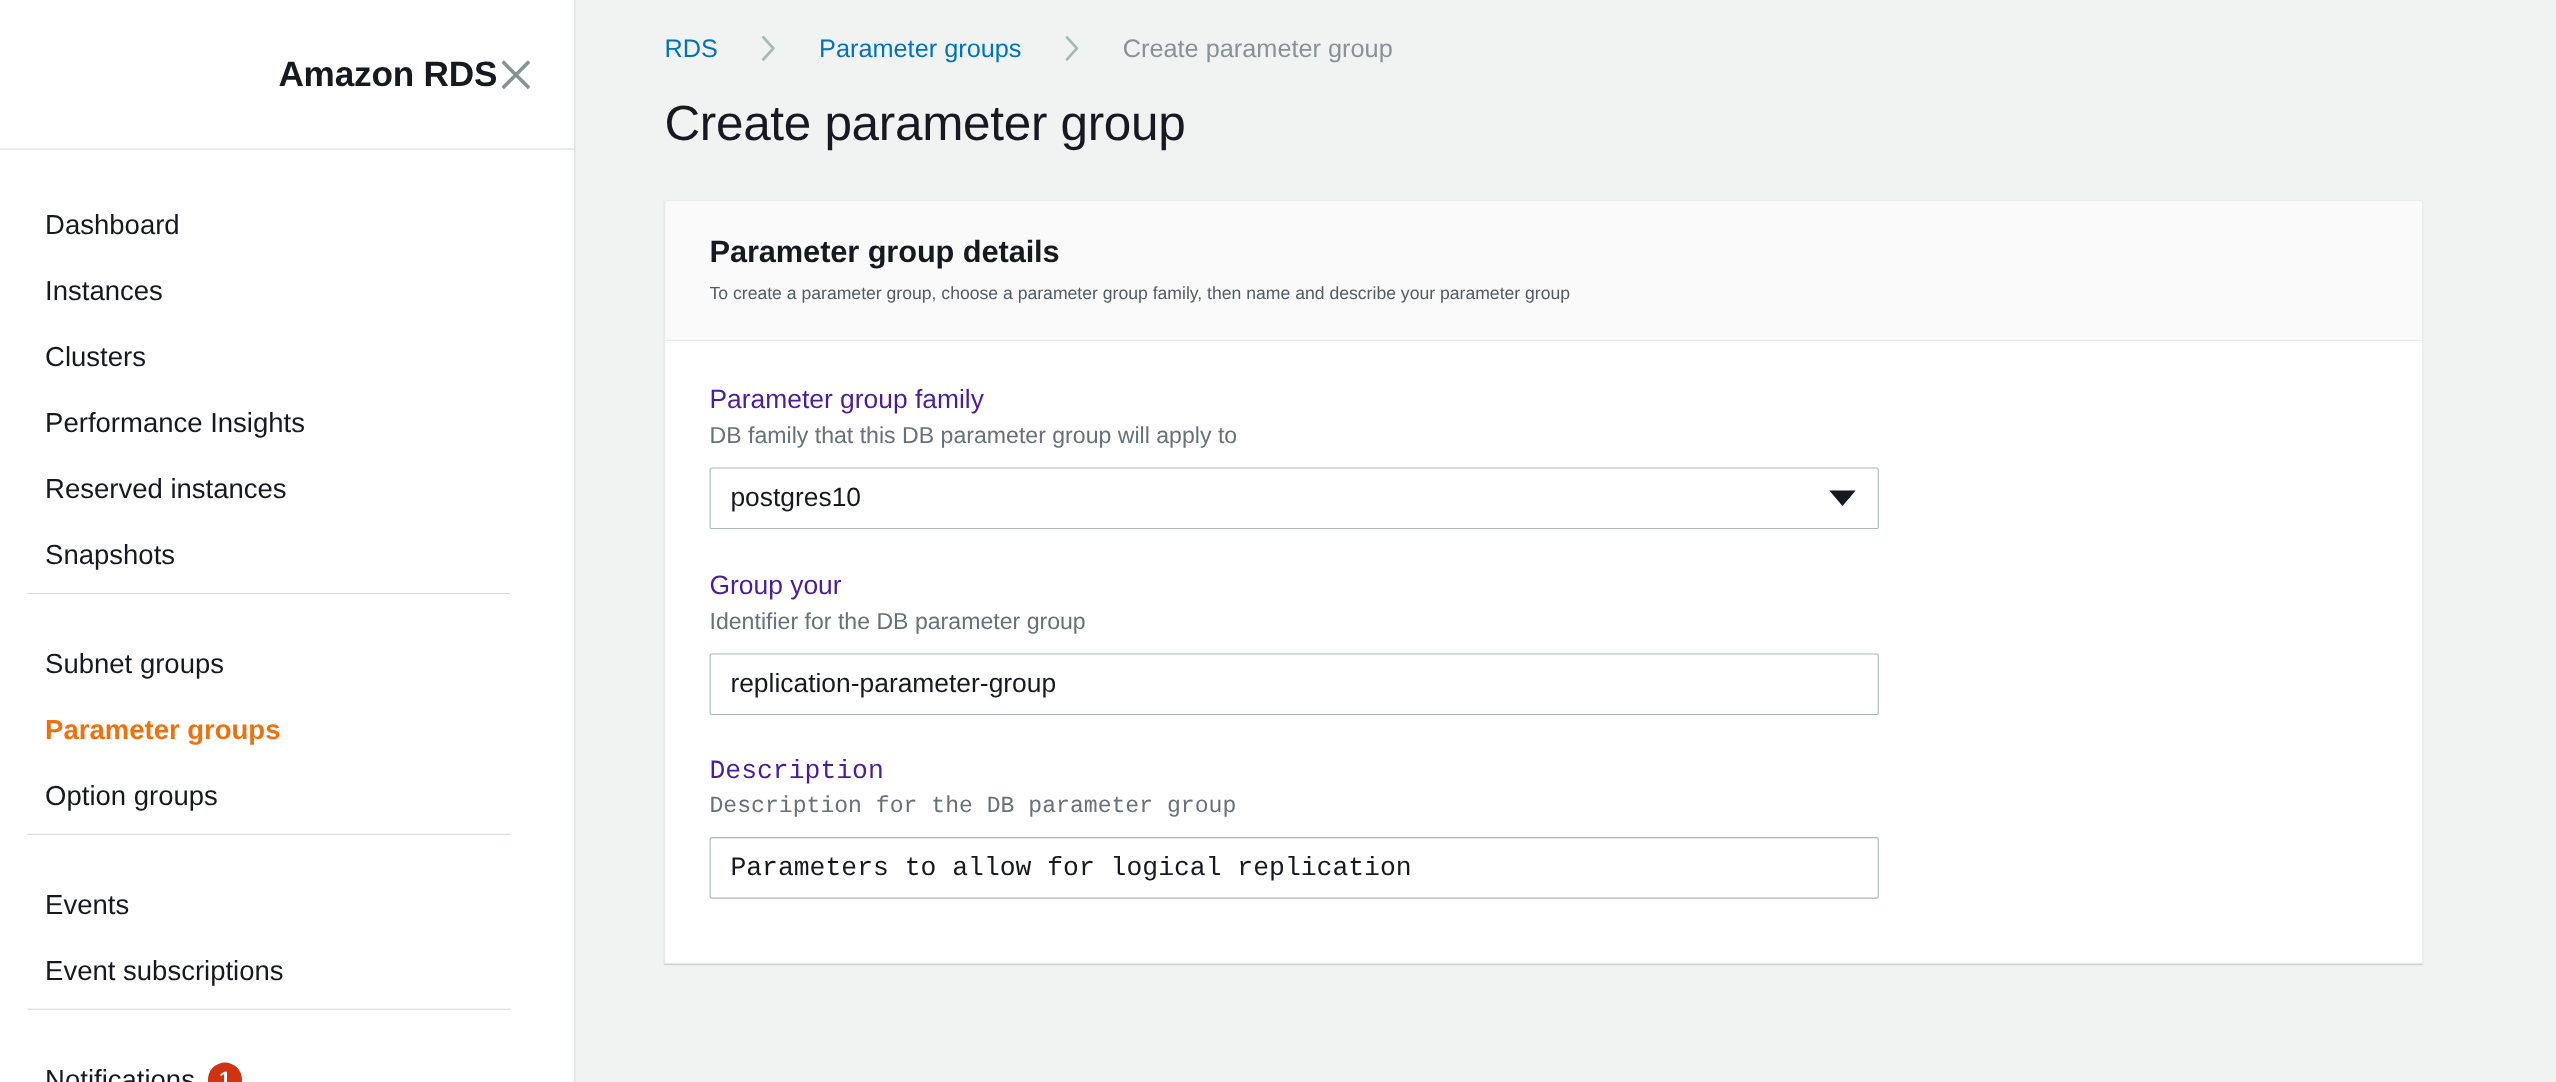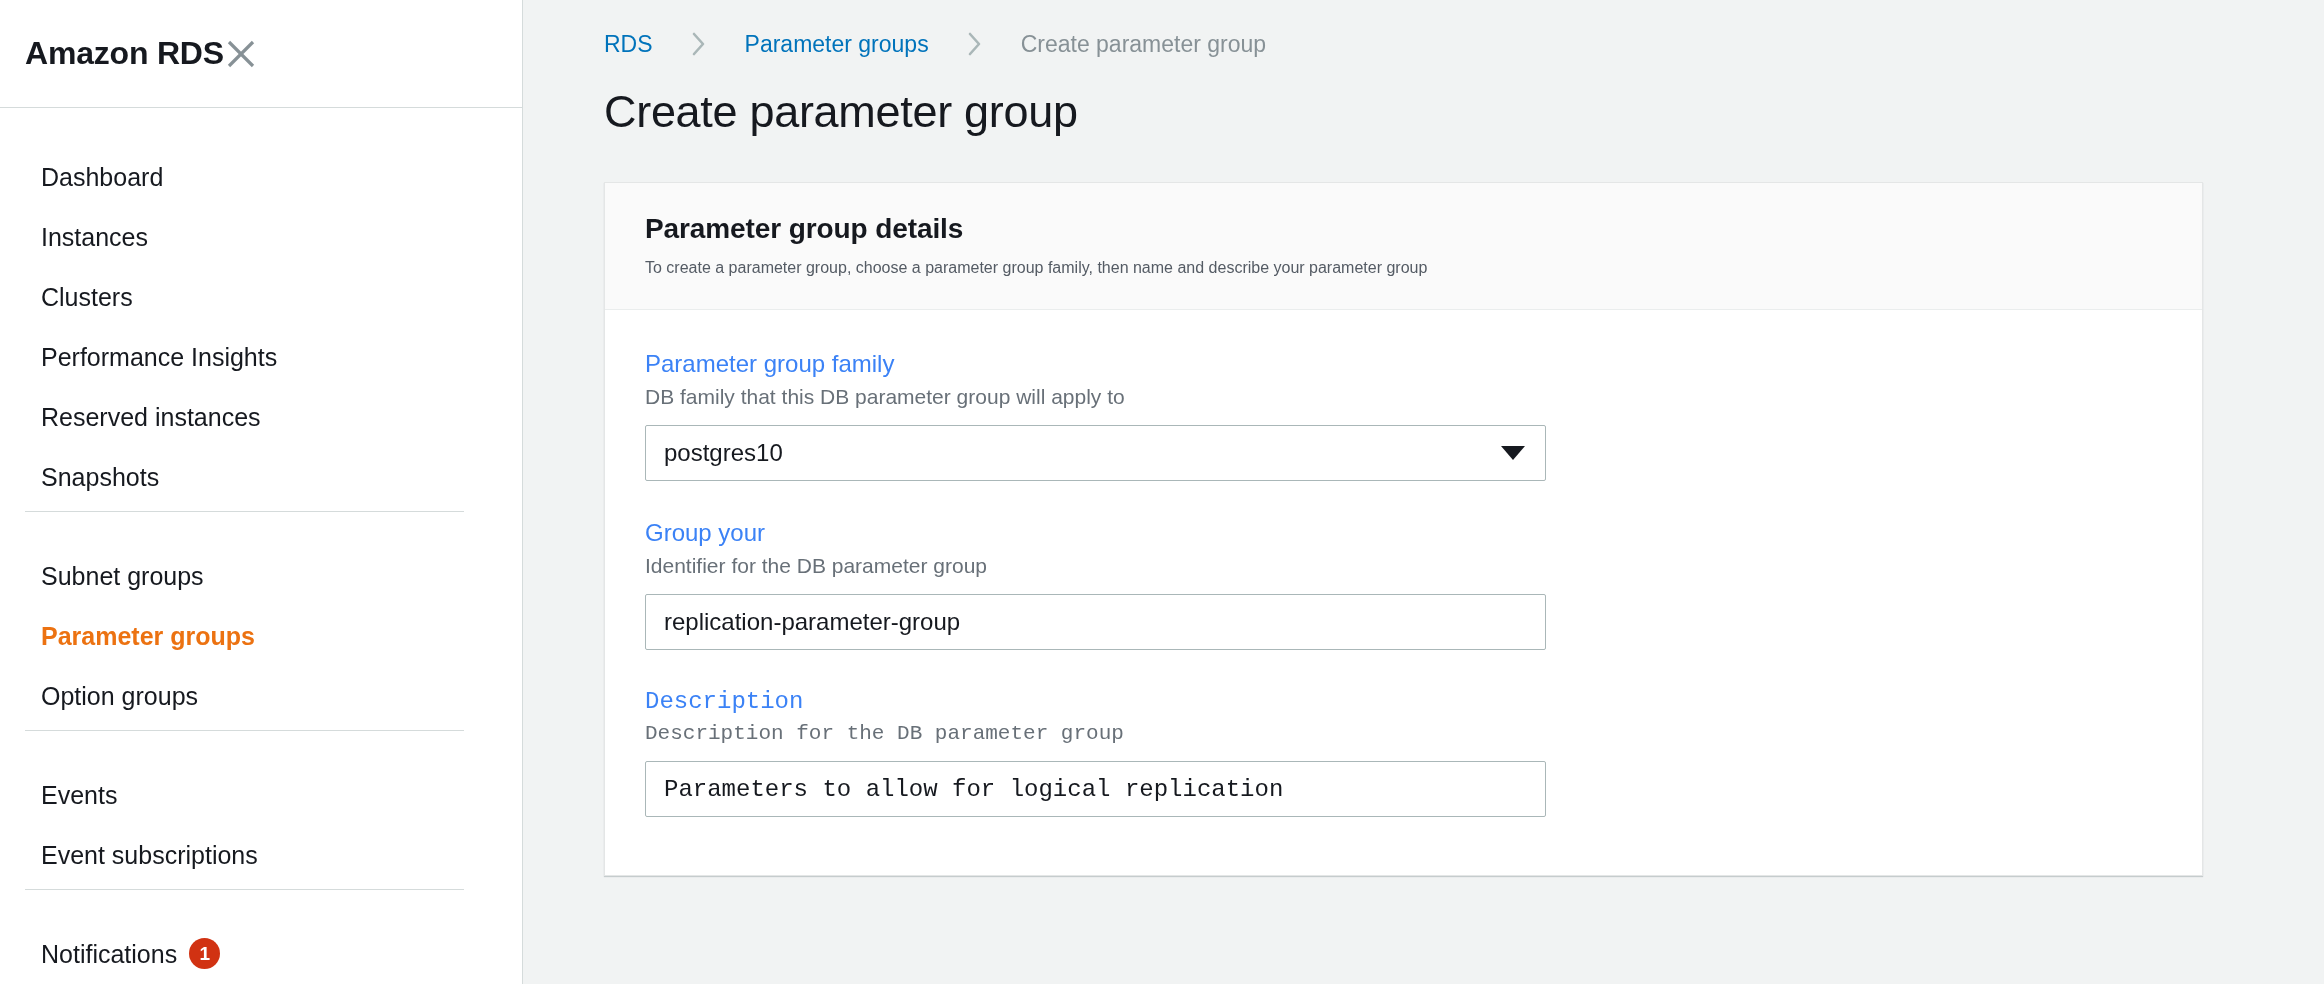--- a/index.html
+++ b/index.html
@@ -29,25 +29,25 @@
     width: 523px;
     flex: 0 0 523px;
     background: #ffffff;
     border-right: 1px solid #d5dbdb;
     height: 984px;
     position: relative;
     overflow: hidden;
   }
 
   .sidebar-header {
-    height: 108px;
+    height: 136px;
     border-bottom: 1px solid #d5dbdb;
     display: flex;
     align-items: center;
-    justify-content: flex-start;
+    justify-content: flex-end;
     padding: 0 36px 0 25px;
   }
 
   .sidebar-title {
     font-size: 32px;
     font-weight: bold;
     color: #16191f;
     letter-spacing: -0.2px;
   }
 
@@ -182,32 +182,32 @@
   .card-body {
     padding: 40px 40px 46px 40px;
     background: #ffffff;
   }
 
   .form-field { margin-bottom: 38px; }
   .form-field:last-child { margin-bottom: 12px; font-family: Liberation Mono, monospace; }
 
   .field-label {
     font-size: 24px;
-    color: #3b82f6;
+    color: #4c1d95;
     margin-bottom: 7px;
   }
 
   .field-desc {
     font-size: 21px;
     color: #687078;
     margin-bottom: 16px;
   }
 
   .field-control {
-    width: 901px;
+    width: 1063px;
     height: 56px;
     border: 1px solid #aab7b8;
     border-radius: 2px;
     background: #ffffff;
     display: flex;
     align-items: center;
     padding: 0 18px;
     font-size: 24px;
     color: #16191f;
     cursor: text;

